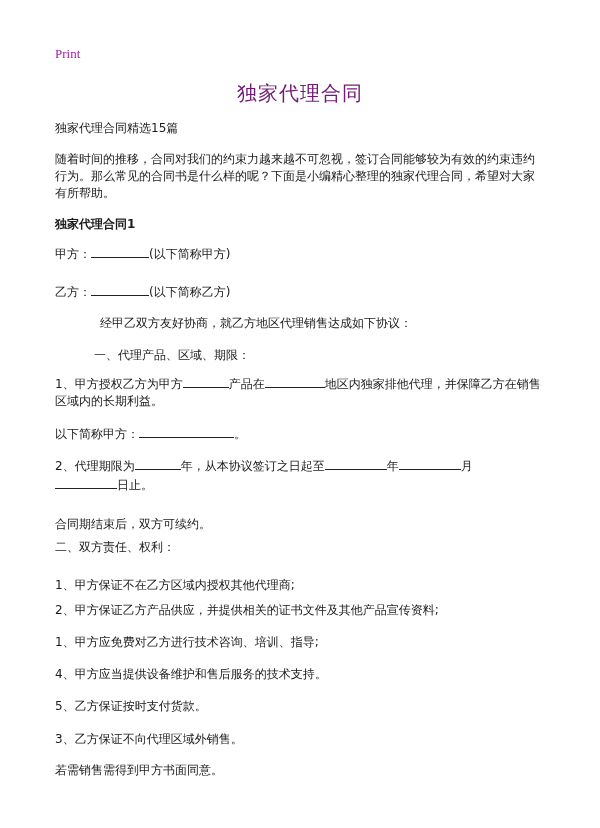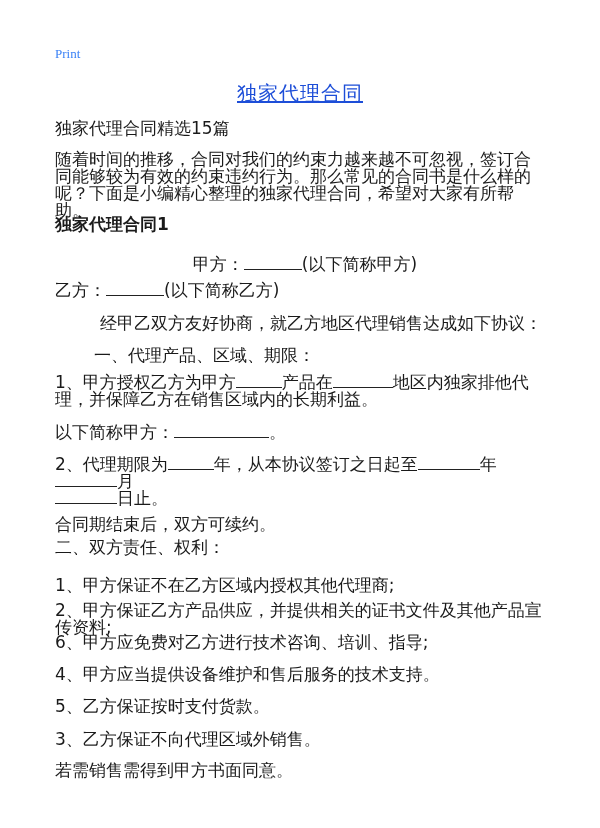--- a/index.html
+++ b/index.html
@@ -14,38 +14,37 @@
       overflow: hidden;
       font-family: "DejaVu Sans", "Liberation Sans", sans-serif;
       color: #1a1a1a;
     }
     .print-label {
       position: absolute;
       left: 55px;
       top: 46px;
       font-family: "Liberation Serif", "DejaVu Serif", serif;
       font-size: 13px;
-      color: #3b82f6;
+      color: #a21caf;
     }
     .title {
       position: absolute;
       left: 0;
       width: 600px;
       top: 80px;
       text-align: center;
       font-size: 20px;
-      color: #1d4ed8;
+      color: #701a75;
       letter-spacing: 1px;
-      text-decoration: underline;
     }
     .p {
       position: absolute;
       left: 55px;
       width: 500px;
-      font-size: 17px;
+      font-size: 12px;
       line-height: 17px;
       color: #1a1a1a;
       white-space: normal;
       word-break: break-all;
     }
     .subtitle { top: 120px; }
     .intro { top: 151px; width: 490px; }
     .section-head { top: 216px; font-weight: bold; }
     .blank {
       display: inline-block;
@@ -60,21 +59,21 @@
 <div class="print-label">Print</div>
 
 <div class="title">独家代理合同</div>
 
 <div class="p subtitle">独家代理合同精选15篇</div>
 
 <div class="p intro">随着时间的推移，合同对我们的约束力越来越不可忽视，签订合同能够较为有效的约束违约行为。那么常见的合同书是什么样的呢？下面是小编精心整理的独家代理合同，希望对大家有所帮助。</div>
 
 <div class="p section-head">独家代理合同1</div>
 
-<div class="p" style="top:256px;text-align:center;">
+<div class="p" style="top:244px;">
   <span>甲方：</span><span class="blank" style="width:58px;"></span><span>(以下简称甲方)</span>
 </div>
 
 <div class="p" style="top:282px;">
   <span>乙方：</span><span class="blank" style="width:58px;"></span><span>(以下简称乙方)</span>
 </div>
 
 <div class="p" style="top:315px;margin-left:45px;">经甲乙双方友好协商，就乙方地区代理销售达成如下协议：</div>
 
 <div class="p" style="top:347px;margin-left:39px;">一、代理产品、区域、期限：</div>
@@ -90,18 +89,18 @@
 <div class="p" style="top:456px; width:490px;">
   <span>2、代理期限为</span><span class="blank" style="width:46px;"></span><span>年，从本协议签订之日起至</span><span class="blank" style="width:62px;"></span><span>年</span><span class="blank" style="width:62px;"></span><span>月</span><br><span class="blank" style="width:62px;"></span><span>日止。</span>
 </div>
 
 <div class="p" style="top:516px;">合同期结束后，双方可续约。</div>
 
 <div class="p" style="top:539px;">二、双方责任、权利：</div>
 
 <div class="p" style="top:569px;margin-top:8px;">1、甲方保证不在乙方区域内授权其他代理商;</div>
 <div class="p" style="top:602px;">2、甲方保证乙方产品供应，并提供相关的证书文件及其他产品宣传资料;</div>
-<div class="p" style="top:634px;">6、甲方应免费对乙方进行技术咨询、培训、指导;</div>
+<div class="p" style="top:634px;">1、甲方应免费对乙方进行技术咨询、培训、指导;</div>
 <div class="p" style="top:666px;">4、甲方应当提供设备维护和售后服务的技术支持。</div>
 <div class="p" style="top:698px;">5、乙方保证按时支付货款。</div>
 <div class="p" style="top:731px;">3、乙方保证不向代理区域外销售。</div>
 
 <div class="p" style="top:762px;">若需销售需得到甲方书面同意。</div>
 
 </body></html>

